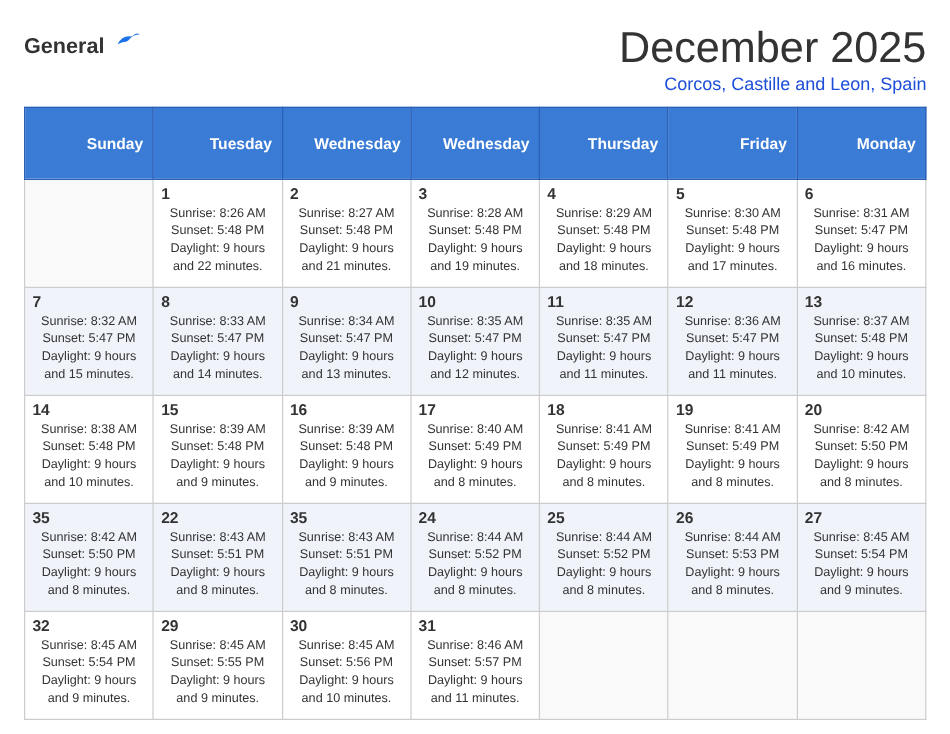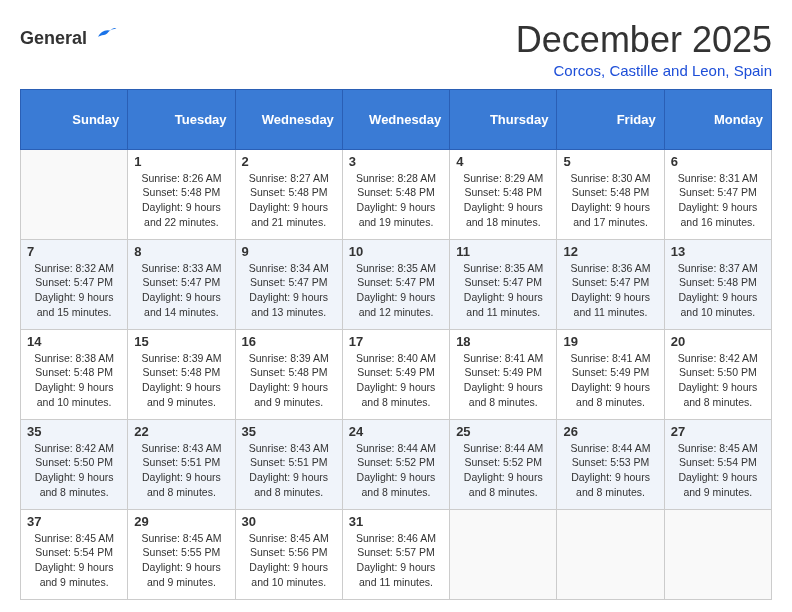--- a/index.html
+++ b/index.html
@@ -233,21 +233,21 @@
           <span class="day-num">26</span>
           <div class="day-info">Sunrise: 8:44 AM<br>Sunset: 5:53 PM<br>Daylight: 9 hours and 8 minutes.</div>
         </td>
         <td>
           <span class="day-num">27</span>
           <div class="day-info">Sunrise: 8:45 AM<br>Sunset: 5:54 PM<br>Daylight: 9 hours and 9 minutes.</div>
         </td>
       </tr>
       <tr>
         <td>
-          <span class="day-num">37</span>
+          <span class="day-num">32</span>
           <div class="day-info">Sunrise: 8:45 AM<br>Sunset: 5:54 PM<br>Daylight: 9 hours and 9 minutes.</div>
         </td>
         <td>
           <span class="day-num">29</span>
           <div class="day-info">Sunrise: 8:45 AM<br>Sunset: 5:55 PM<br>Daylight: 9 hours and 9 minutes.</div>
         </td>
         <td>
           <span class="day-num">30</span>
           <div class="day-info">Sunrise: 8:45 AM<br>Sunset: 5:56 PM<br>Daylight: 9 hours and 10 minutes.</div>
         </td>

